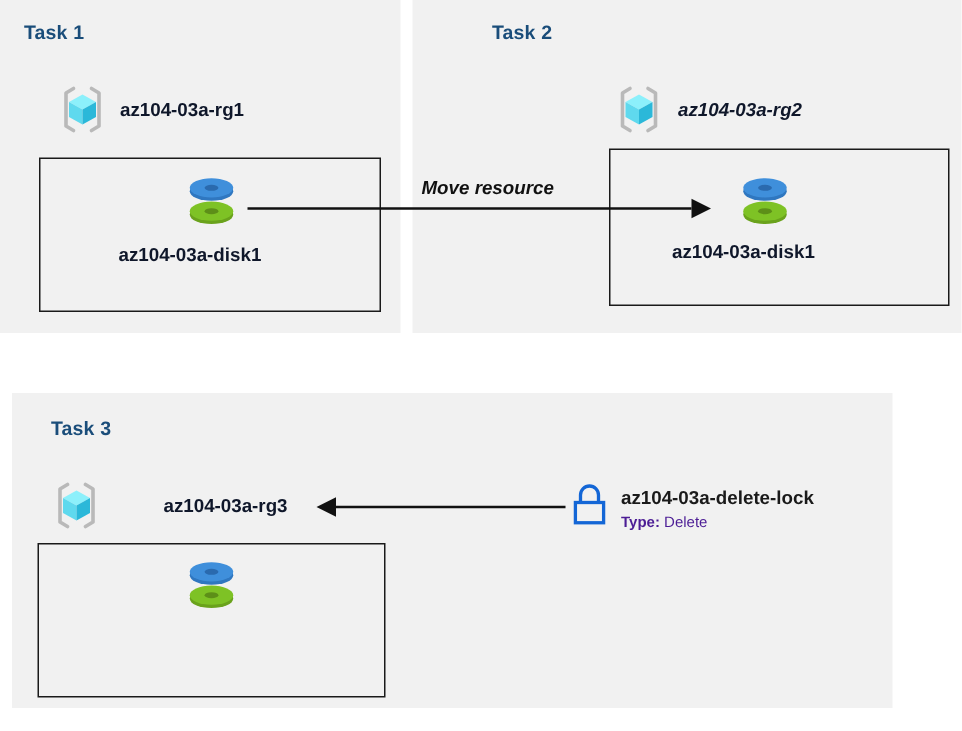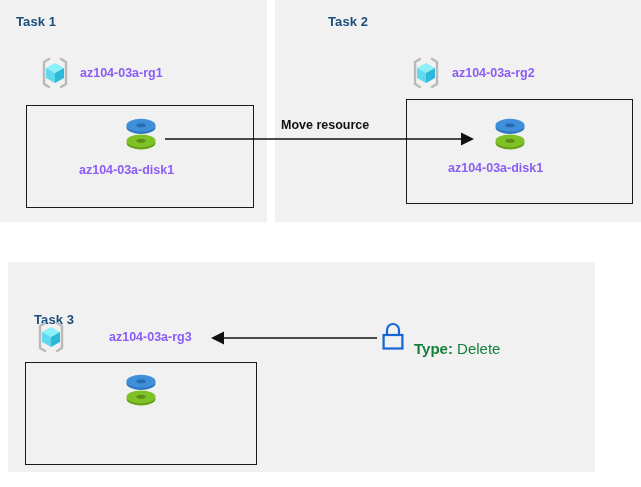--- a/index.html
+++ b/index.html
@@ -35,46 +35,47 @@
   .inner-box {
     position: absolute;
     border: 1px solid #1a1a1a;
     background: transparent;
     box-sizing: border-box;
   }
   .node-label {
     position: absolute;
     font-size: 12.5px;
     font-weight: bold;
-    color: #8b5cf6;
+    color: #0f172a;
     white-space: nowrap;
   }
   .lock-label {
     position: absolute;
     font-size: 12.5px;
     font-weight: bold;
     color: #1a1a1a;
     white-space: nowrap;
     line-height: 15px;
   }
   .lock-type {
     position: absolute;
-    font-size: 15px;
-    color: #15803d;
+    font-size: 10px;
+    color: #4c1d95;
     white-space: nowrap;
     line-height: 15px;
   }
   .lock-type b { font-weight: bold; }
   .lock-type span.val { font-weight: normal; }
   .edge-label {
     position: absolute;
     font-size: 12.5px;
     font-weight: bold;
     color: #111111;
     white-space: nowrap;
+    font-style: italic;
   }
   .icon-rg {
     position: absolute;
     width: 34px;
     height: 34px;
   }
   .icon-disk {
     position: absolute;
     width: 38px;
     height: 40px;
@@ -136,21 +137,21 @@
 
   <div class="icon-rg" style="left:409px; top:56px;">
     <svg width="34" height="34" viewBox="0 0 34 34">
       <path d="M11 3 L6 6 L6 28 L11 31" fill="none" stroke="#b9b9b9" stroke-width="2.4" stroke-linecap="round" stroke-linejoin="round"></path>
       <path d="M23 3 L28 6 L28 28 L23 31" fill="none" stroke="#b9b9b9" stroke-width="2.4" stroke-linecap="round" stroke-linejoin="round"></path>
       <path d="M17 7 L26 12 L17 17 L8 12 Z" fill="#8cf0fb"></path>
       <path d="M8 12 L17 17 L17 27 L8 22 Z" fill="#5fd9ee"></path>
       <path d="M26 12 L26 22 L17 27 L17 17 Z" fill="#2bb8d9"></path>
     </svg>
   </div>
-  <div class="node-label" style="left:452px; top:66px;">az104-03a-rg2</div>
+  <div class="node-label" style="left:452px; top:66px;font-style:italic;">az104-03a-rg2</div>
 
   <div class="inner-box" style="left:406px; top:99px; width:227px; height:105px;"></div>
 
   <div class="icon-disk" style="left:491px; top:113px;">
     <svg width="38" height="40" viewBox="0 0 38 40">
       <ellipse cx="19" cy="30" rx="14.5" ry="6.4" fill="#6aa21c"></ellipse>
       <ellipse cx="19" cy="27.8" rx="14.5" ry="6.4" fill="#7ec225"></ellipse>
       <ellipse cx="19" cy="27.8" rx="4.6" ry="2" fill="#5d8f18"></ellipse>
       <ellipse cx="19" cy="14.5" rx="14.5" ry="6.4" fill="#2f77c0"></ellipse>
       <ellipse cx="19" cy="12.2" rx="14.5" ry="6.4" fill="#3f8fdb"></ellipse>
@@ -160,21 +161,21 @@
   <div class="node-label" style="left:448px; top:161px;">az104-03a-disk1</div>
 
   <svg class="connector" style="left:165px; top:128px;" width="310" height="22" viewBox="0 0 310 22">
     <line x1="0" y1="11" x2="296" y2="11" stroke="#111111" stroke-width="1.6"></line>
     <polygon points="296,4.5 309,11 296,17.5" fill="#111111"></polygon>
   </svg>
   <div class="edge-label" style="left:281px; top:118px;">Move resource</div>
 
   <div class="panel" style="left:8px; top:262px; width:587px; height:210px;"></div>
 
-  <div class="panel-title" style="left:34px; top:278px;margin-top:34px;">Task 3</div>
+  <div class="panel-title" style="left:34px; top:278px;">Task 3</div>
 
   <div class="icon-rg" style="left:34px; top:320px;">
     <svg width="34" height="34" viewBox="0 0 34 34">
       <path d="M11 3 L6 6 L6 28 L11 31" fill="none" stroke="#b9b9b9" stroke-width="2.4" stroke-linecap="round" stroke-linejoin="round"></path>
       <path d="M23 3 L28 6 L28 28 L23 31" fill="none" stroke="#b9b9b9" stroke-width="2.4" stroke-linecap="round" stroke-linejoin="round"></path>
       <path d="M17 7 L26 12 L17 17 L8 12 Z" fill="#8cf0fb"></path>
       <path d="M8 12 L17 17 L17 27 L8 22 Z" fill="#5fd9ee"></path>
       <path d="M26 12 L26 22 L17 27 L17 17 Z" fill="#2bb8d9"></path>
     </svg>
   </div>
@@ -198,19 +199,20 @@
     <polygon points="13,4.5 0,11 13,17.5" fill="#111111"></polygon>
   </svg>
 
   <div class="icon-lock" style="left:380px; top:322px;">
     <svg width="26" height="30" viewBox="0 0 26 30">
       <path d="M7 13 L7 8 A6 6 0 0 1 19 8 L19 13" fill="none" stroke="#1366d6" stroke-width="2.2"></path>
       <rect x="3.6" y="13" width="18.8" height="13.5" fill="none" stroke="#1366d6" stroke-width="2.2"></rect>
     </svg>
   </div>
 
+  <div class="lock-label" style="left:414px; top:325px;">az104-03a-delete-lock</div>
 
   <div class="lock-type" style="left:414px; top:341px;">
     <b>Type:</b>
     <span class="val">Delete</span>
   </div>
 
 </div>
 
 </body></html>

